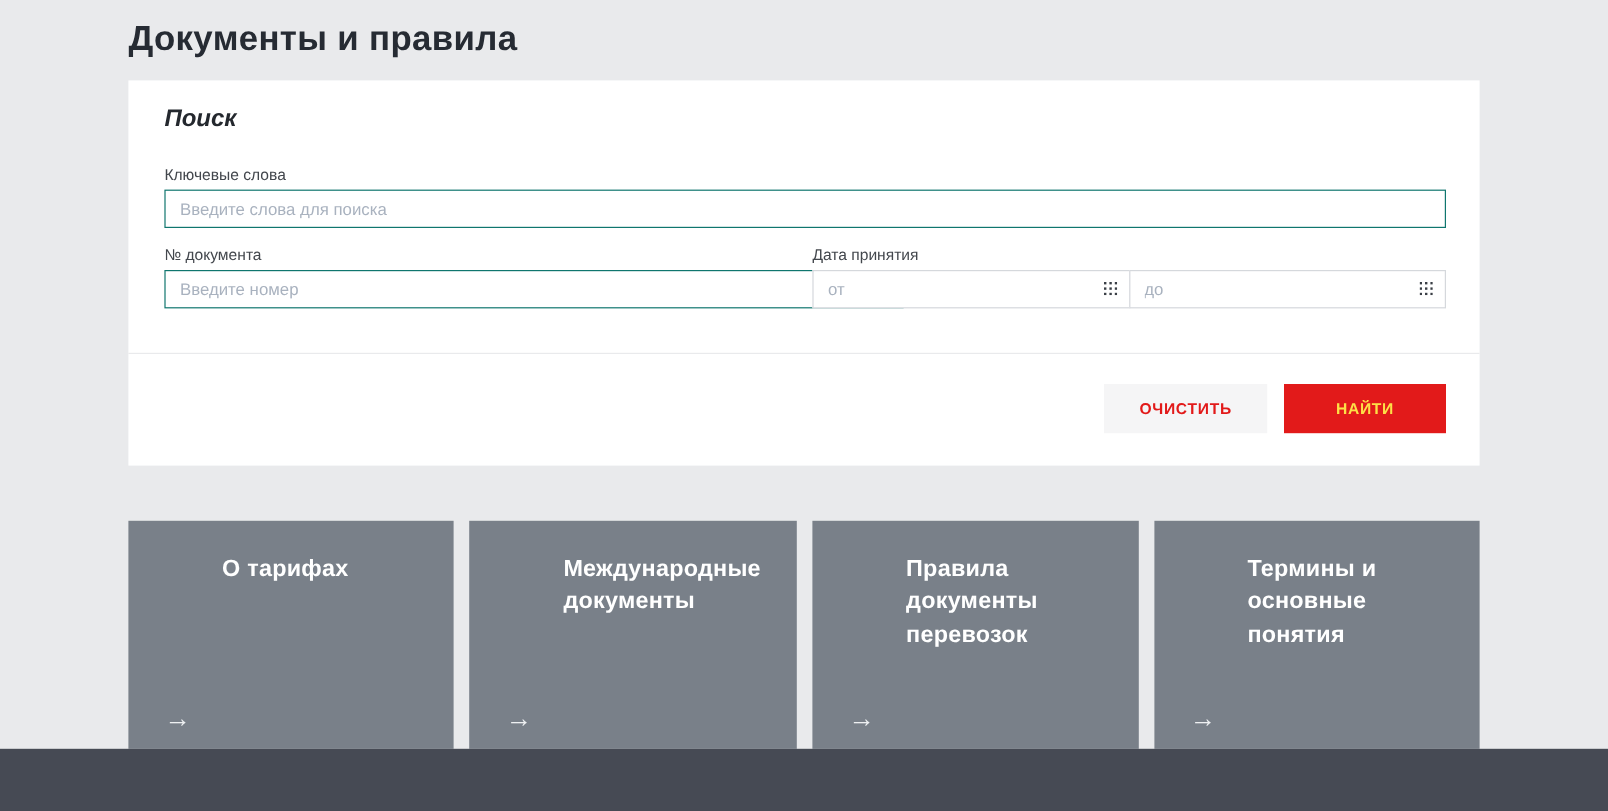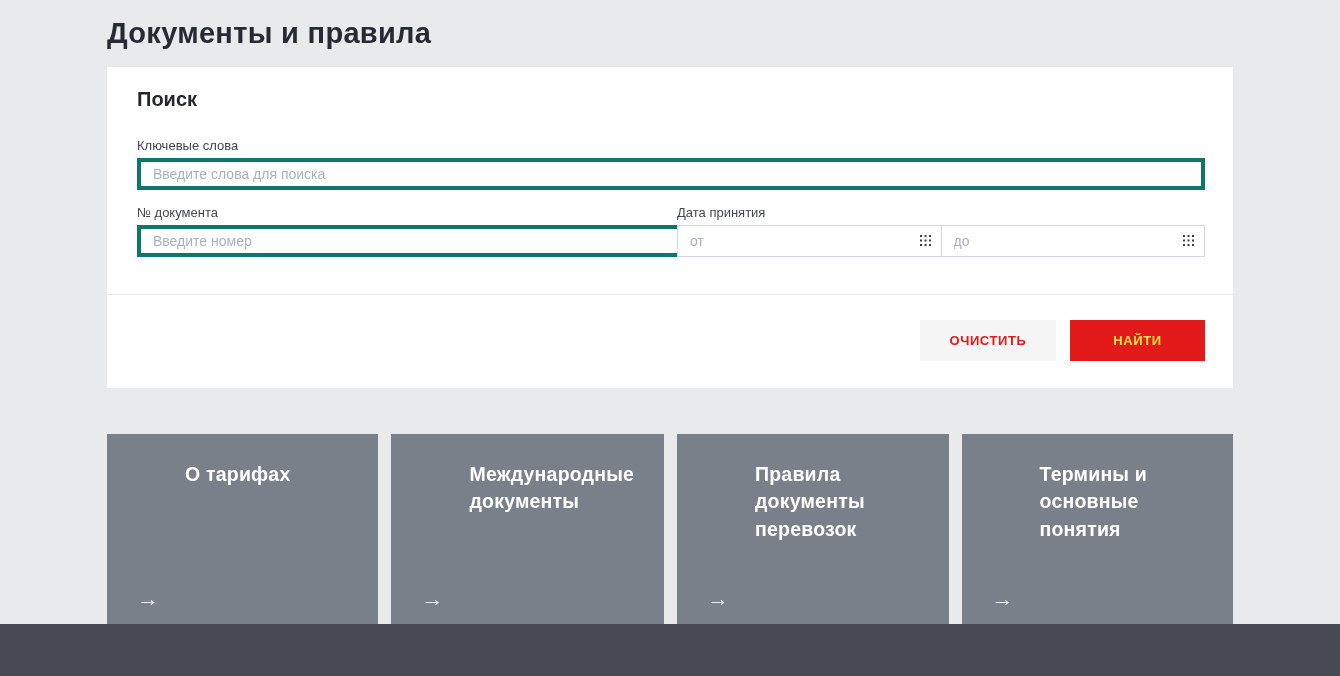--- a/index.html
+++ b/index.html
@@ -19,32 +19,32 @@
   }
 
   
   .panel {
     position: absolute; left: 107px; top: 67px;
     width: 1126px; height: 321px;
     background: #ffffff;
   }
   .panel-heading {
     position: absolute; left: 30px; top: 21px;
-    font-size: 20px; font-weight: 700; color: #24282e;
+    font-size: 20px; font-weight: 700; color: #24282e; font-style: italic;
   }
   .field-label {
     position: absolute; font-size: 13px; color: #43474d;
   }
   .lbl-keywords { left: 30px; top: 71px; }
   .lbl-docnum   { left: 30px; top: 138px; }
   .lbl-date     { left: 570px; top: 138px; }
 
   .text-input {
     position: absolute; height: 32px;
-    border: 4px solid #0f766e; background: #fff;
+    border: 1px solid #0f766e; background: #fff;
     font-family: "Liberation Sans", sans-serif;
     font-size: 14px; color: #33373d;
     padding: 0 12px; outline: none;
   }
   .text-input::placeholder { color: #a9b2bf; opacity: 1; }
   .in-keywords { left: 30px; top: 91px; width: 1068px; }
   .in-docnum   { left: 30px; top: 158px; width: 616px; }
 
   .date-group {
     position: absolute; left: 570px; top: 158px;

